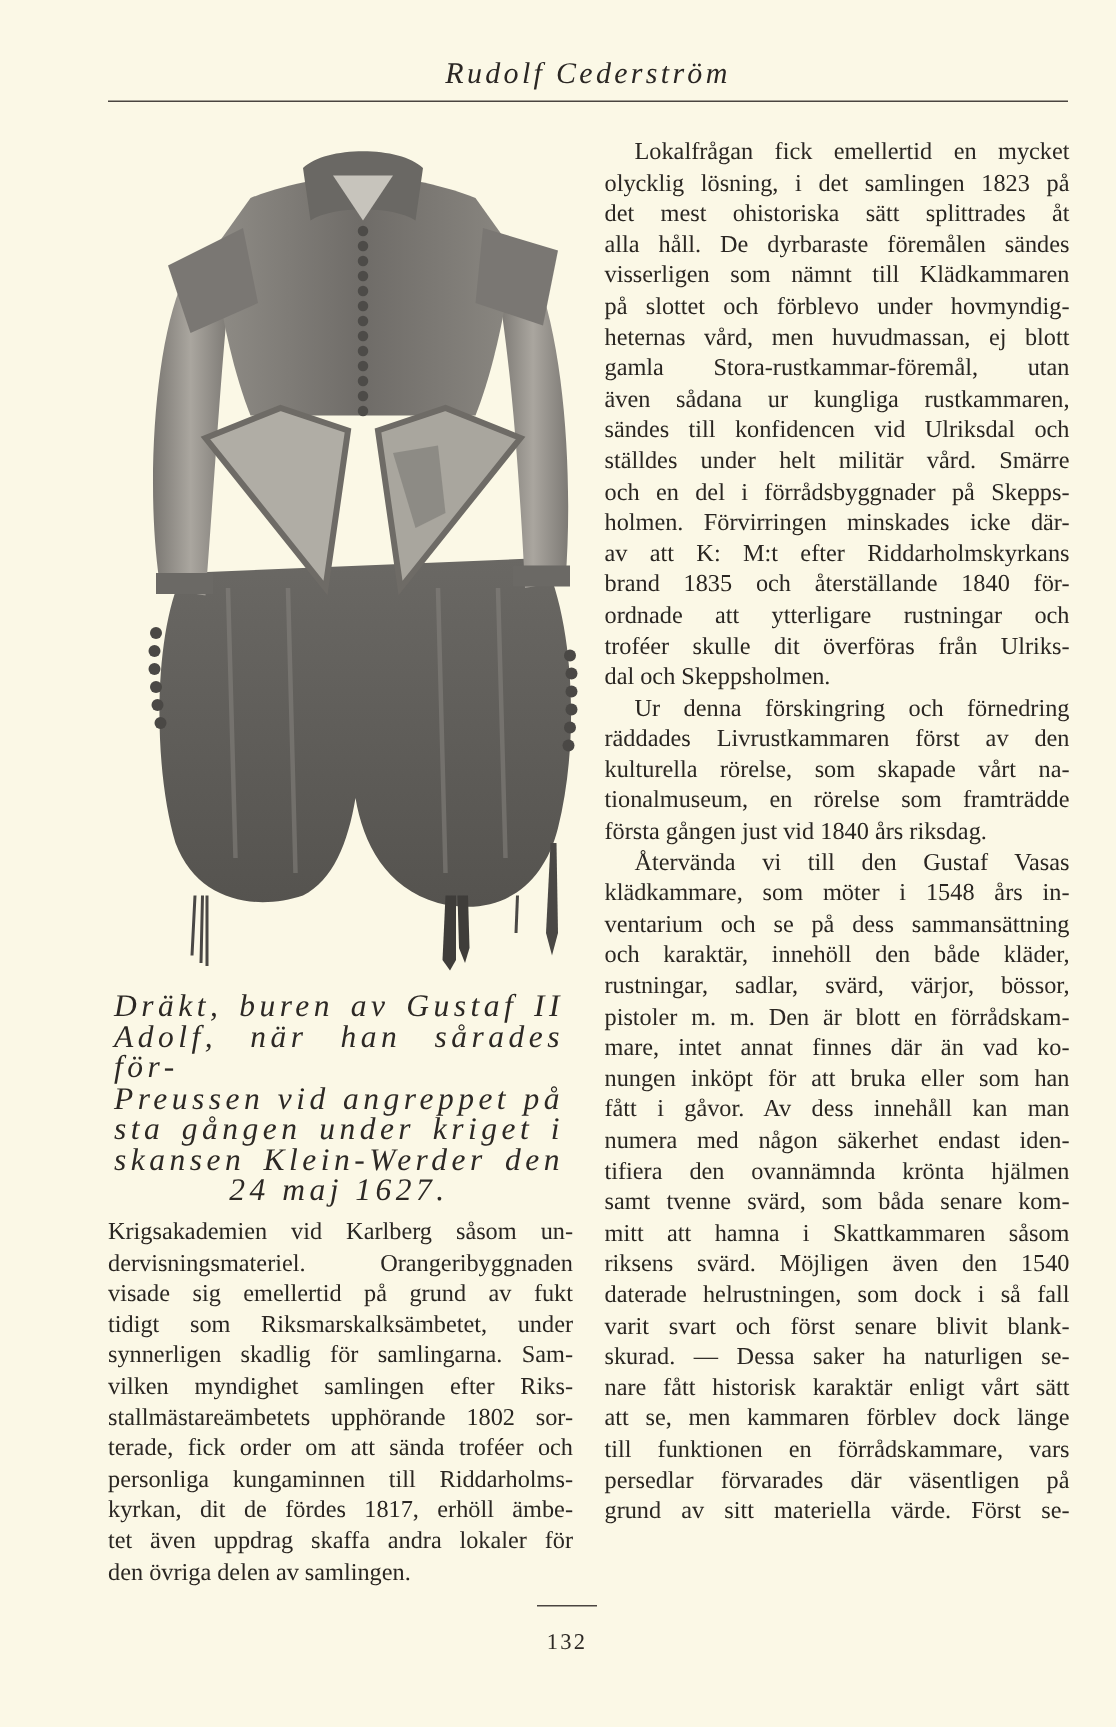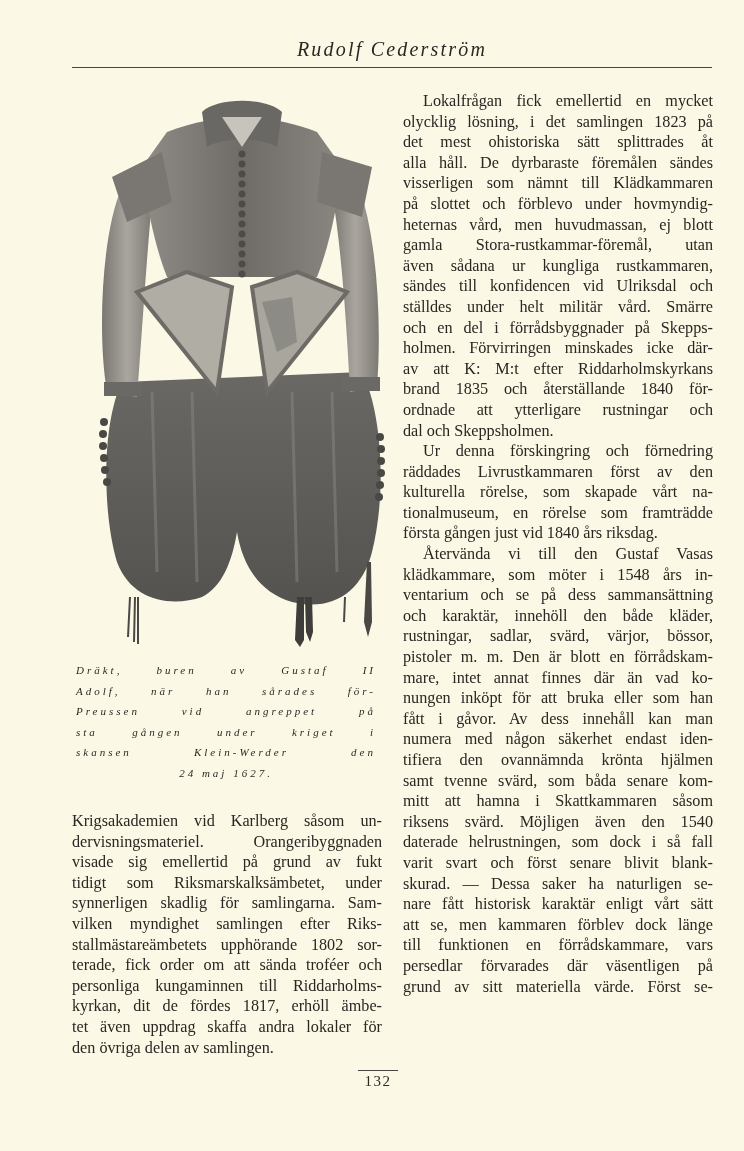--- a/index.html
+++ b/index.html
@@ -19,39 +19,39 @@
   .header-rule {
     position: absolute; left: 72px; top: 67px; width: 640px; height: 0;
     border-top: 1.5px solid #4a4540;
   }
   .figure {
     position: absolute; left: 92px; top: 92px; width: 300px; height: 560px;
   }
   .figure svg { width: 100%; height: 100%; display: block; }
   .caption {
     position: absolute; left: 76px; top: 660px; width: 300px;
-    font-style: italic; font-size: 11px; line-height: 20.5px;
+    font-style: italic; font-size: 21px; line-height: 20.5px;
     letter-spacing: 3px; text-align: justify; text-align-last: center;
     color: #2d2925;
   }
   .caption .line { display: block; text-align: justify; text-align-last: justify; }
   .caption .line.last { text-align: right; text-align-last: center; }
   .col {
     position: absolute; font-size: 16.2px; line-height: 20.6px;
     color: #2a2622;
   }
   .col-left { left: 72px; top: 811px; width: 310px; }
   .col-right { left: 403px; top: 91px; width: 310px; }
   .col .line { display: block; white-space: nowrap; text-align: justify; text-align-last: justify; }
   .col .line.end { text-align-last: left; }
   .col .line.indent { padding-left: 20px; }
   .page-number {
     position: absolute; left: 358px; top: 1070px; width: 40px;
     text-align: center; font-size: 15px; letter-spacing: 1.5px;
-    border-top: 1px solid #4a4540; padding-top: 2px; color: #2d2925;
+    border-top: 1px solid #4a4540; padding-top: 16px; color: #2d2925;
   }
 </style>
 </head>
 <body>
 
 <div class="page-header">Rudolf Cederström</div>
 <div class="header-rule"></div>
 
 <div class="figure">
   <svg viewBox="0 0 300 560" xmlns="http://www.w3.org/2000/svg">
@@ -166,20 +166,21 @@
   <span class="line">heternas vård, men huvudmassan, ej blott</span>
   <span class="line">gamla Stora-rustkammar-föremål, utan</span>
   <span class="line">även sådana ur kungliga rustkammaren,</span>
   <span class="line">sändes till konfidencen vid Ulriksdal och</span>
   <span class="line">ställdes under helt militär vård. Smärre</span>
   <span class="line">och en del i förrådsbyggnader på Skepps-</span>
   <span class="line">holmen. Förvirringen minskades icke där-</span>
   <span class="line">av att K: M:t efter Riddarholmskyrkans</span>
   <span class="line">brand 1835 och återställande 1840 för-</span>
   <span class="line">ordnade att ytterligare rustningar och</span>
+  <span class="line">troféer skulle dit överföras från Ulriks-</span>
   <span class="line end">dal och Skeppsholmen.</span>
   <span class="line indent">Ur denna förskingring och förnedring</span>
   <span class="line">räddades Livrustkammaren först av den</span>
   <span class="line">kulturella rörelse, som skapade vårt na-</span>
   <span class="line">tionalmuseum, en rörelse som framträdde</span>
   <span class="line end">första gången just vid 1840 års riksdag.</span>
   <span class="line indent">Återvända vi till den Gustaf Vasas</span>
   <span class="line">klädkammare, som möter i 1548 års in-</span>
   <span class="line">ventarium och se på dess sammansättning</span>
   <span class="line">och karaktär, innehöll den både kläder,</span>

